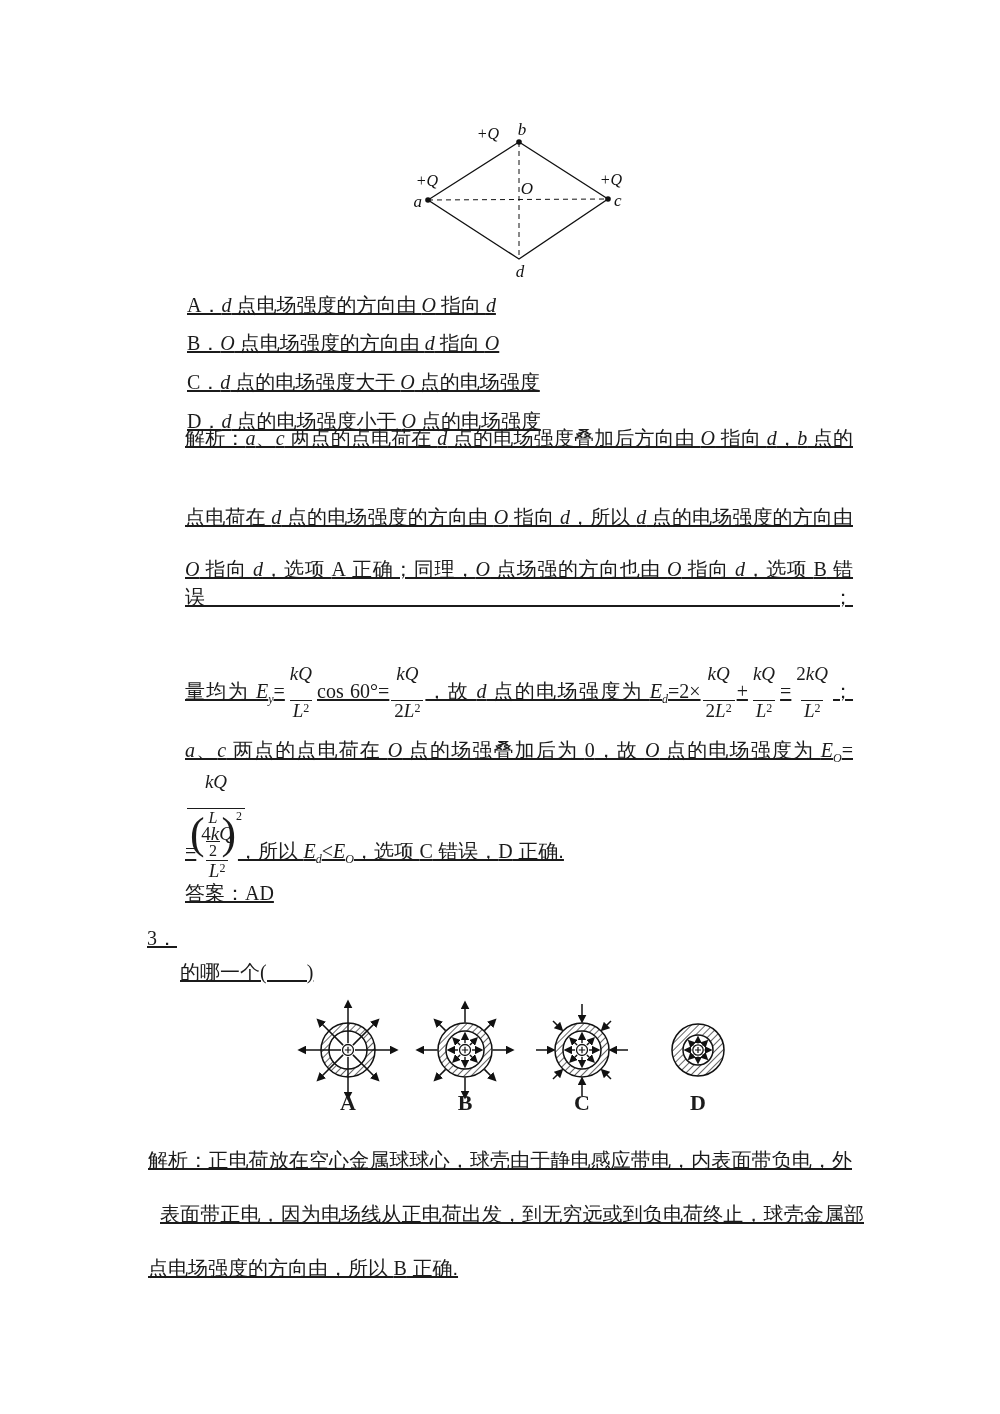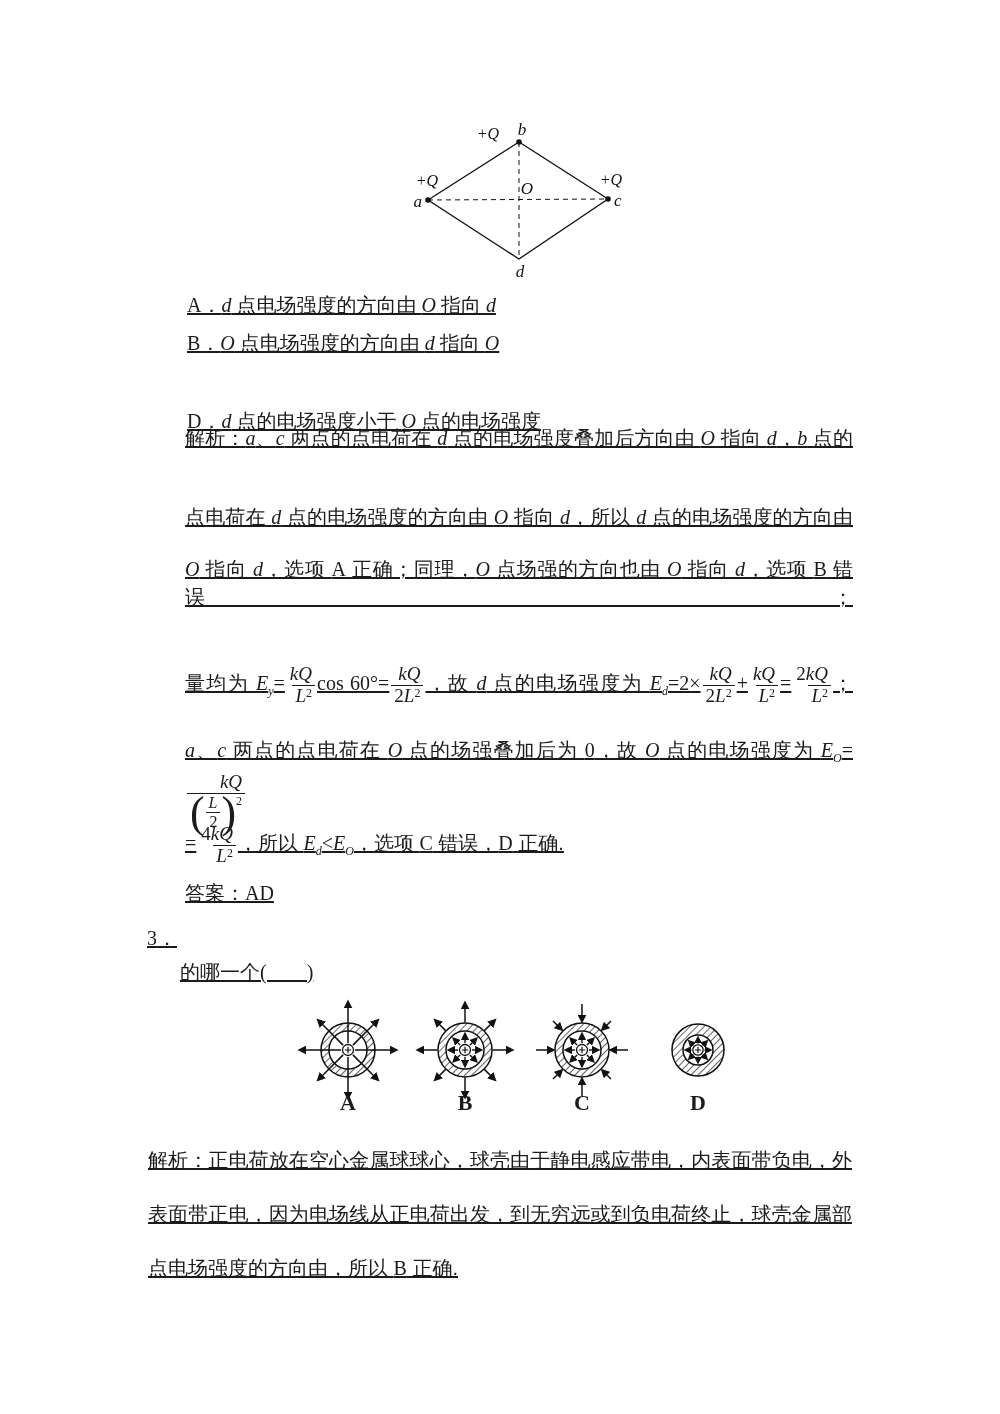--- a/index.html
+++ b/index.html
@@ -10,23 +10,23 @@
   .ln{position:absolute;font-size:20px;line-height:28px;height:28px;white-space:nowrap;text-decoration:underline;}
   .jl{white-space:normal;text-align:justify;text-align-last:justify;}
   .song{font-family:"Liberation Serif","DejaVu Serif",serif;}
   .hei{font-family:"Liberation Sans","DejaVu Sans",sans-serif;}
   .hei .it,.hei .rm,.song .it{font-family:"Liberation Serif","DejaVu Serif",serif;}
   .it{font-style:italic;}
   .rm{font-style:normal;}
   sub,sup{font-size:12px;font-family:"Liberation Serif","DejaVu Serif",serif;}
   sub{font-style:italic;}
   
-  .fr{display:inline-flex;flex-direction:column;align-items:flex-end;vertical-align:middle;
+  .fr{display:inline-flex;flex-direction:column;align-items:center;vertical-align:middle;
       text-align:center;font-family:"Liberation Serif","DejaVu Serif",serif;margin:0 2px;
-      line-height:1.08;font-size:19px;}
+      line-height:1.08;font-size:19px;gap:15px;}
   .fn,.fd{display:flex;align-items:center;justify-content:center;padding:0 3px;white-space:nowrap;}
   .fd{border-top:1.4px solid #1b1b1b;}
   .fd sup{align-self:flex-start;margin-top:1px;}
   .fr .fr{font-size:16px;margin:0 1px;}
   .bigp{font-size:230%;font-weight:400;line-height:0.85;}
   svg.fig{position:absolute;}
   .diag-label{position:absolute;width:110px;text-align:center;font-size:22px;font-weight:bold;
       font-family:"Liberation Serif","DejaVu Serif",serif;}
   svg text{font-family:"Liberation Serif","DejaVu Serif",serif;font-style:italic;fill:#111;}
 </style>
@@ -59,20 +59,21 @@
     <text x="219" y="88" font-size="17" text-anchor="start">c</text>
     <text x="125" y="159" font-size="17" text-anchor="middle">d</text>
     <text x="132" y="76" font-size="17" text-anchor="middle">O</text>
     <text x="93" y="21" font-size="16" text-anchor="middle">+Q</text>
     <text x="32" y="68" font-size="16" text-anchor="middle">+Q</text>
     <text x="216" y="67" font-size="16" text-anchor="middle">+Q</text>
   </svg>
 
   <div class="ln song" style="left:187px;top:291px"><span>A．</span><span><span class="it">d</span><span> 点电场强度的方向由 </span><span class="it">O</span><span> 指向 </span><span class="it">d</span></span></div>
   <div class="ln song" style="left:187px;top:329px"><span>B．</span><span><span class="it">O</span><span> 点电场强度的方向由 </span><span class="it">d</span><span> 指向 </span><span class="it">O</span></span></div>
+  <div class="ln song" style="left:187px;top:368px"><span>C．</span><span><span class="it">d</span><span> 点的电场强度大于 </span><span class="it">O</span><span> 点的电场强度</span></span></div>
   <div class="ln song" style="left:187px;top:407px"><span>D．</span><span><span class="it">d</span><span> 点的电场强度小于 </span><span class="it">O</span><span> 点的电场强度</span></span></div>
 
   <div class="ln hei jl" style="left:185px;top:424px;width:668px"><span>解析：</span><span class="it">a</span><span>、</span><span class="it">c</span><span> 两点的点电荷在 </span><span class="it">d</span><span> 点的电场强度叠加后方向由 </span><span class="it">O</span><span> 指向 </span><span class="it">d</span><span>，</span><span class="it">b</span><span> 点的</span></div>
   <div class="ln hei jl" style="left:185px;top:555px;width:668px"><span class="it">O</span><span> 指向 </span><span class="it">d</span><span>，选项 </span><span class="rm">A</span><span> 正确；同理，</span><span class="it">O</span><span> 点场强的方向也由 </span><span class="it">O</span><span> 指向 </span><span class="it">d</span><span>，选项 </span><span class="rm">B</span><span> 错误；</span></div>
   <div class="ln hei jl" style="left:185px;top:503px;width:668px"><span>点电荷在 </span><span class="it">d</span><span> 点的电场强度的方向由 </span><span class="it">O</span><span> 指向 </span><span class="it">d</span><span>，所以 </span><span class="it">d</span><span> 点的电场强度的方向由</span></div>
   <div class="ln hei jl" style="left:185px;top:664px;width:668px"><span>量均为 </span><span class="it">E</span><sub>y</sub><span class="rm">=</span><span class="fr">
         <span class="fn">
           <span class="it">kQ</span>
         </span>
         <span class="fd">
@@ -235,16 +236,16 @@
     <circle cx="55" cy="55" r="5.2" fill="#fff" stroke="#111" stroke-width="1.3"></circle>
     <path d="M52,55h6M55,52v6" stroke="#111" stroke-width="1.2"></path>
   </svg>
 
   <div class="diag-label" style="left:293px;top:1090px">A</div>
   <div class="diag-label" style="left:410px;top:1090px">B</div>
   <div class="diag-label" style="left:527px;top:1090px">C</div>
   <div class="diag-label" style="left:643px;top:1090px">D</div>
 
   <div class="ln hei jl" style="left:148px;top:1146px;width:704px"><span>解析：正电荷放在空心金属球球心，球壳由于静电感应带电，内表面带负电，外</span></div>
-  <div class="ln hei jl" style="left:148px;top:1200px;width:704px"><span>表面带正电，因为电场线从正电荷出发，到无穷远或到负电荷终止，球壳金属部</span></div>
+  <div class="ln hei jl" style="left:160px;top:1200px;width:704px"><span>表面带正电，因为电场线从正电荷出发，到无穷远或到负电荷终止，球壳金属部</span></div>
   <div class="ln hei" style="left:148px;top:1254px"><span>点电场强度的方向由，所以 </span><span class="rm">B</span><span> 正确.</span></div>
 
 </div>
 
 </body></html>

